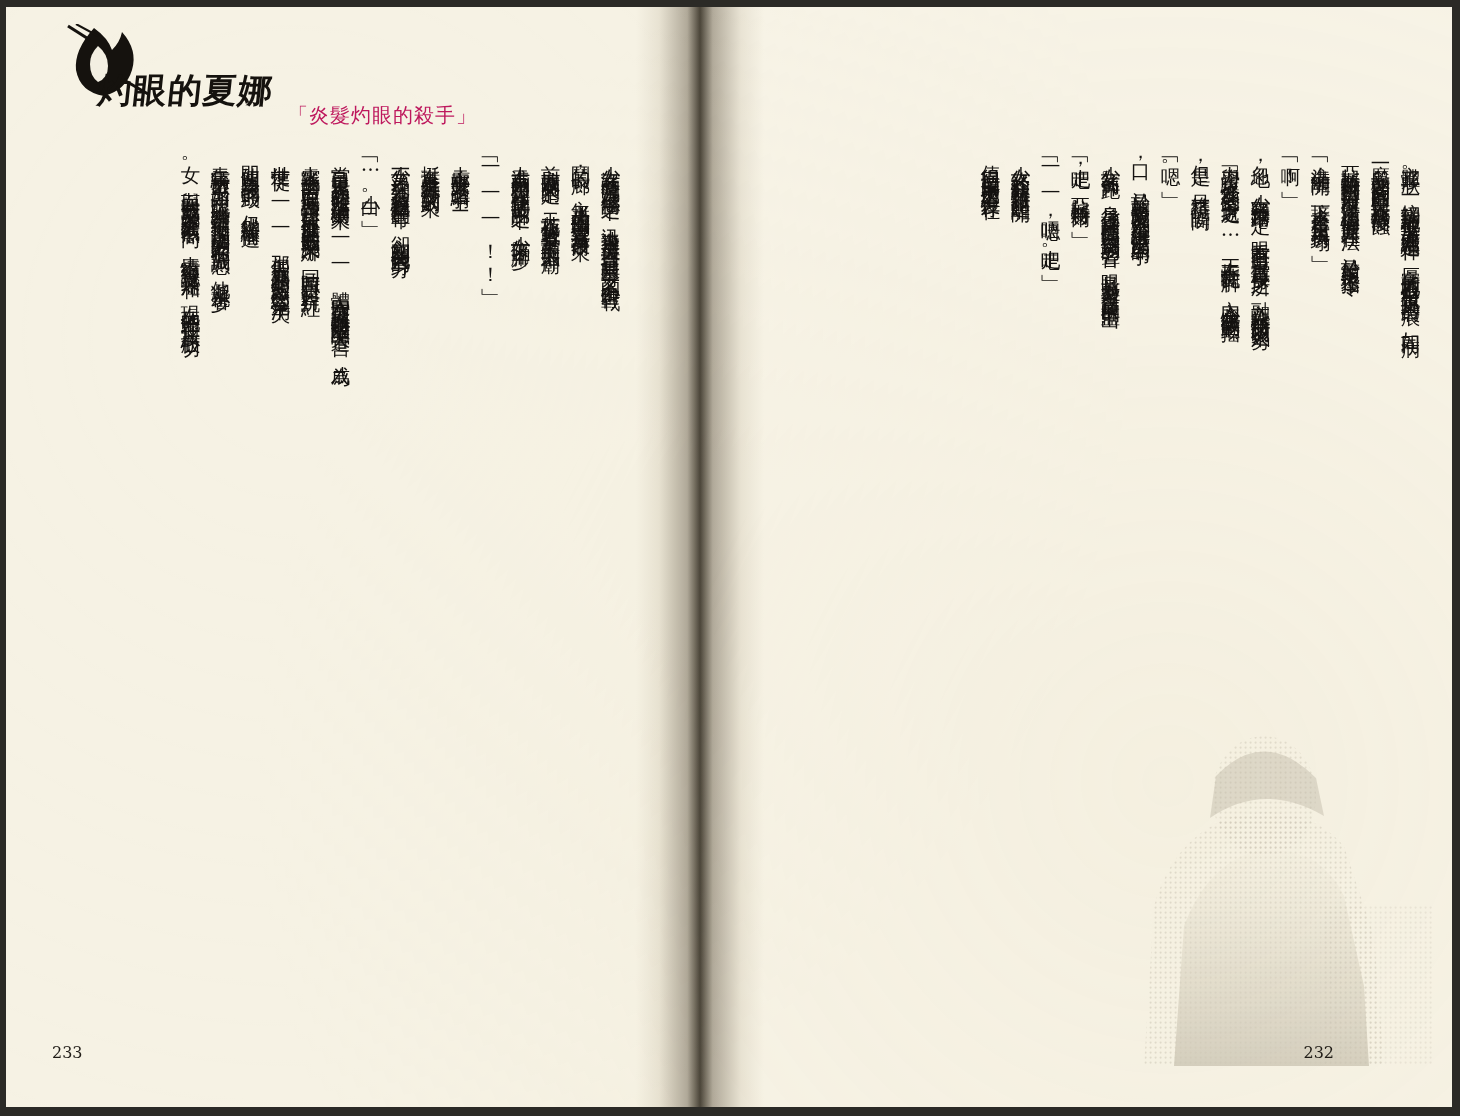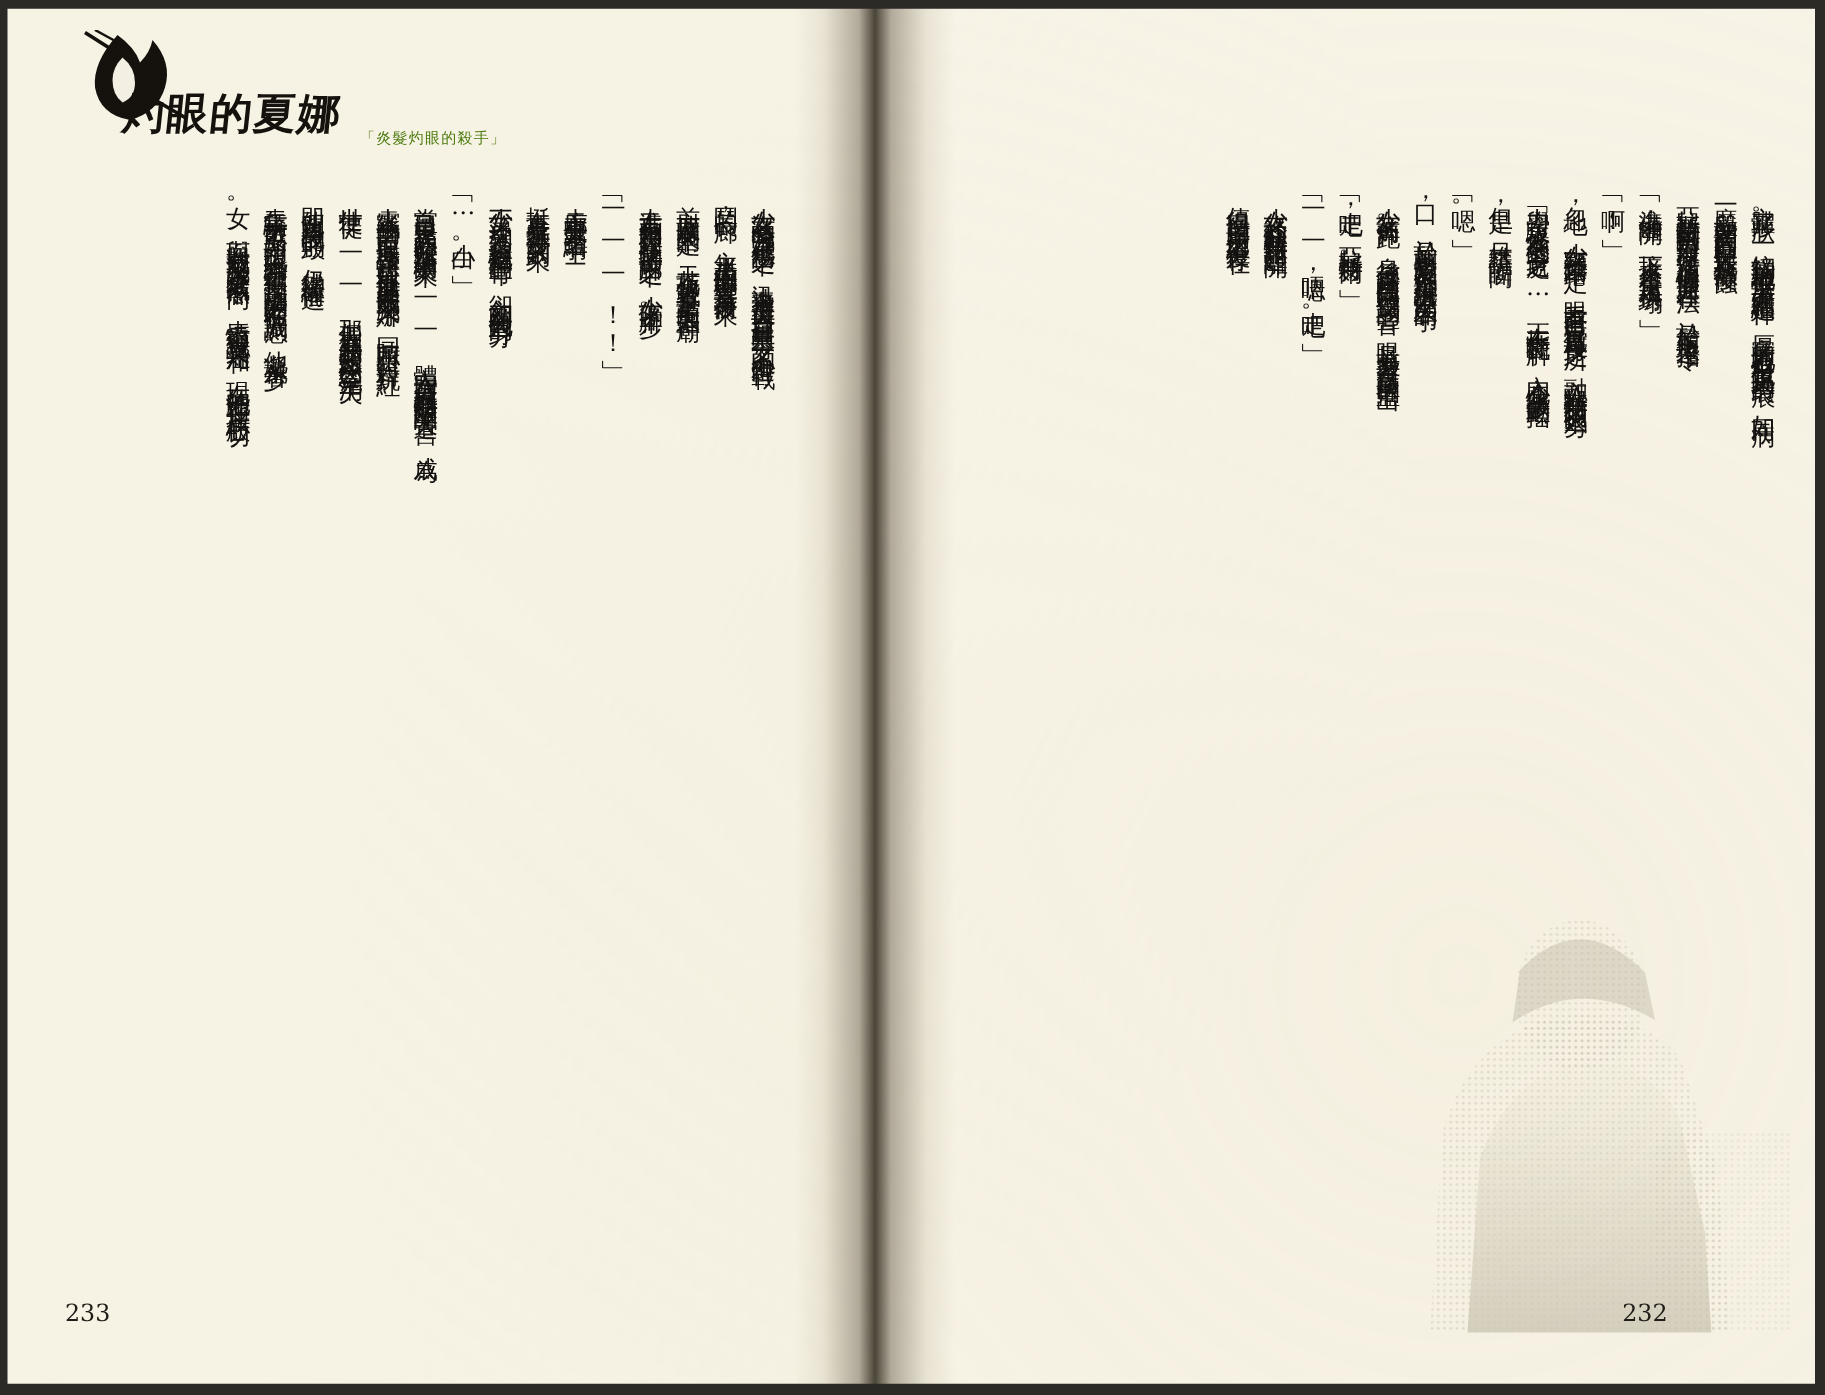--- a/index.html
+++ b/index.html
@@ -88,22 +88,22 @@
     left: 10px;
     top: 8px;
     width: 86px;
     height: 80px;
   }
   .series-sub {
     position: absolute;
     left: 258px;
     top: 88px;
     font-family: Liberation Serif, serif;
-    font-size: 12px;
-    color: #4d7c0f;
+    font-size: 20px;
+    color: #be185d;
     letter-spacing: 1px;
     white-space: nowrap;
   }
 
   
   .illus {
     position: absolute;
     right: 16px;
     bottom: 40px;
     width: 420px;
@@ -139,21 +139,21 @@
     width: 30px;
     white-space: pre-wrap;
     text-align: start;
   }
 
   
   .pageno {
     position: absolute;
     bottom: 54px;
     font-family: "DejaVu Serif", serif;
-    font-size: 19px;
+    font-size: 16px;
     color: #201c17;
     z-index: 5;
     margin-top: 24px;
   }
   .pageno.left  { left: 52px; }
   .pageno.right { right: 126px; }
 
   
   .grain {
     position: absolute;

